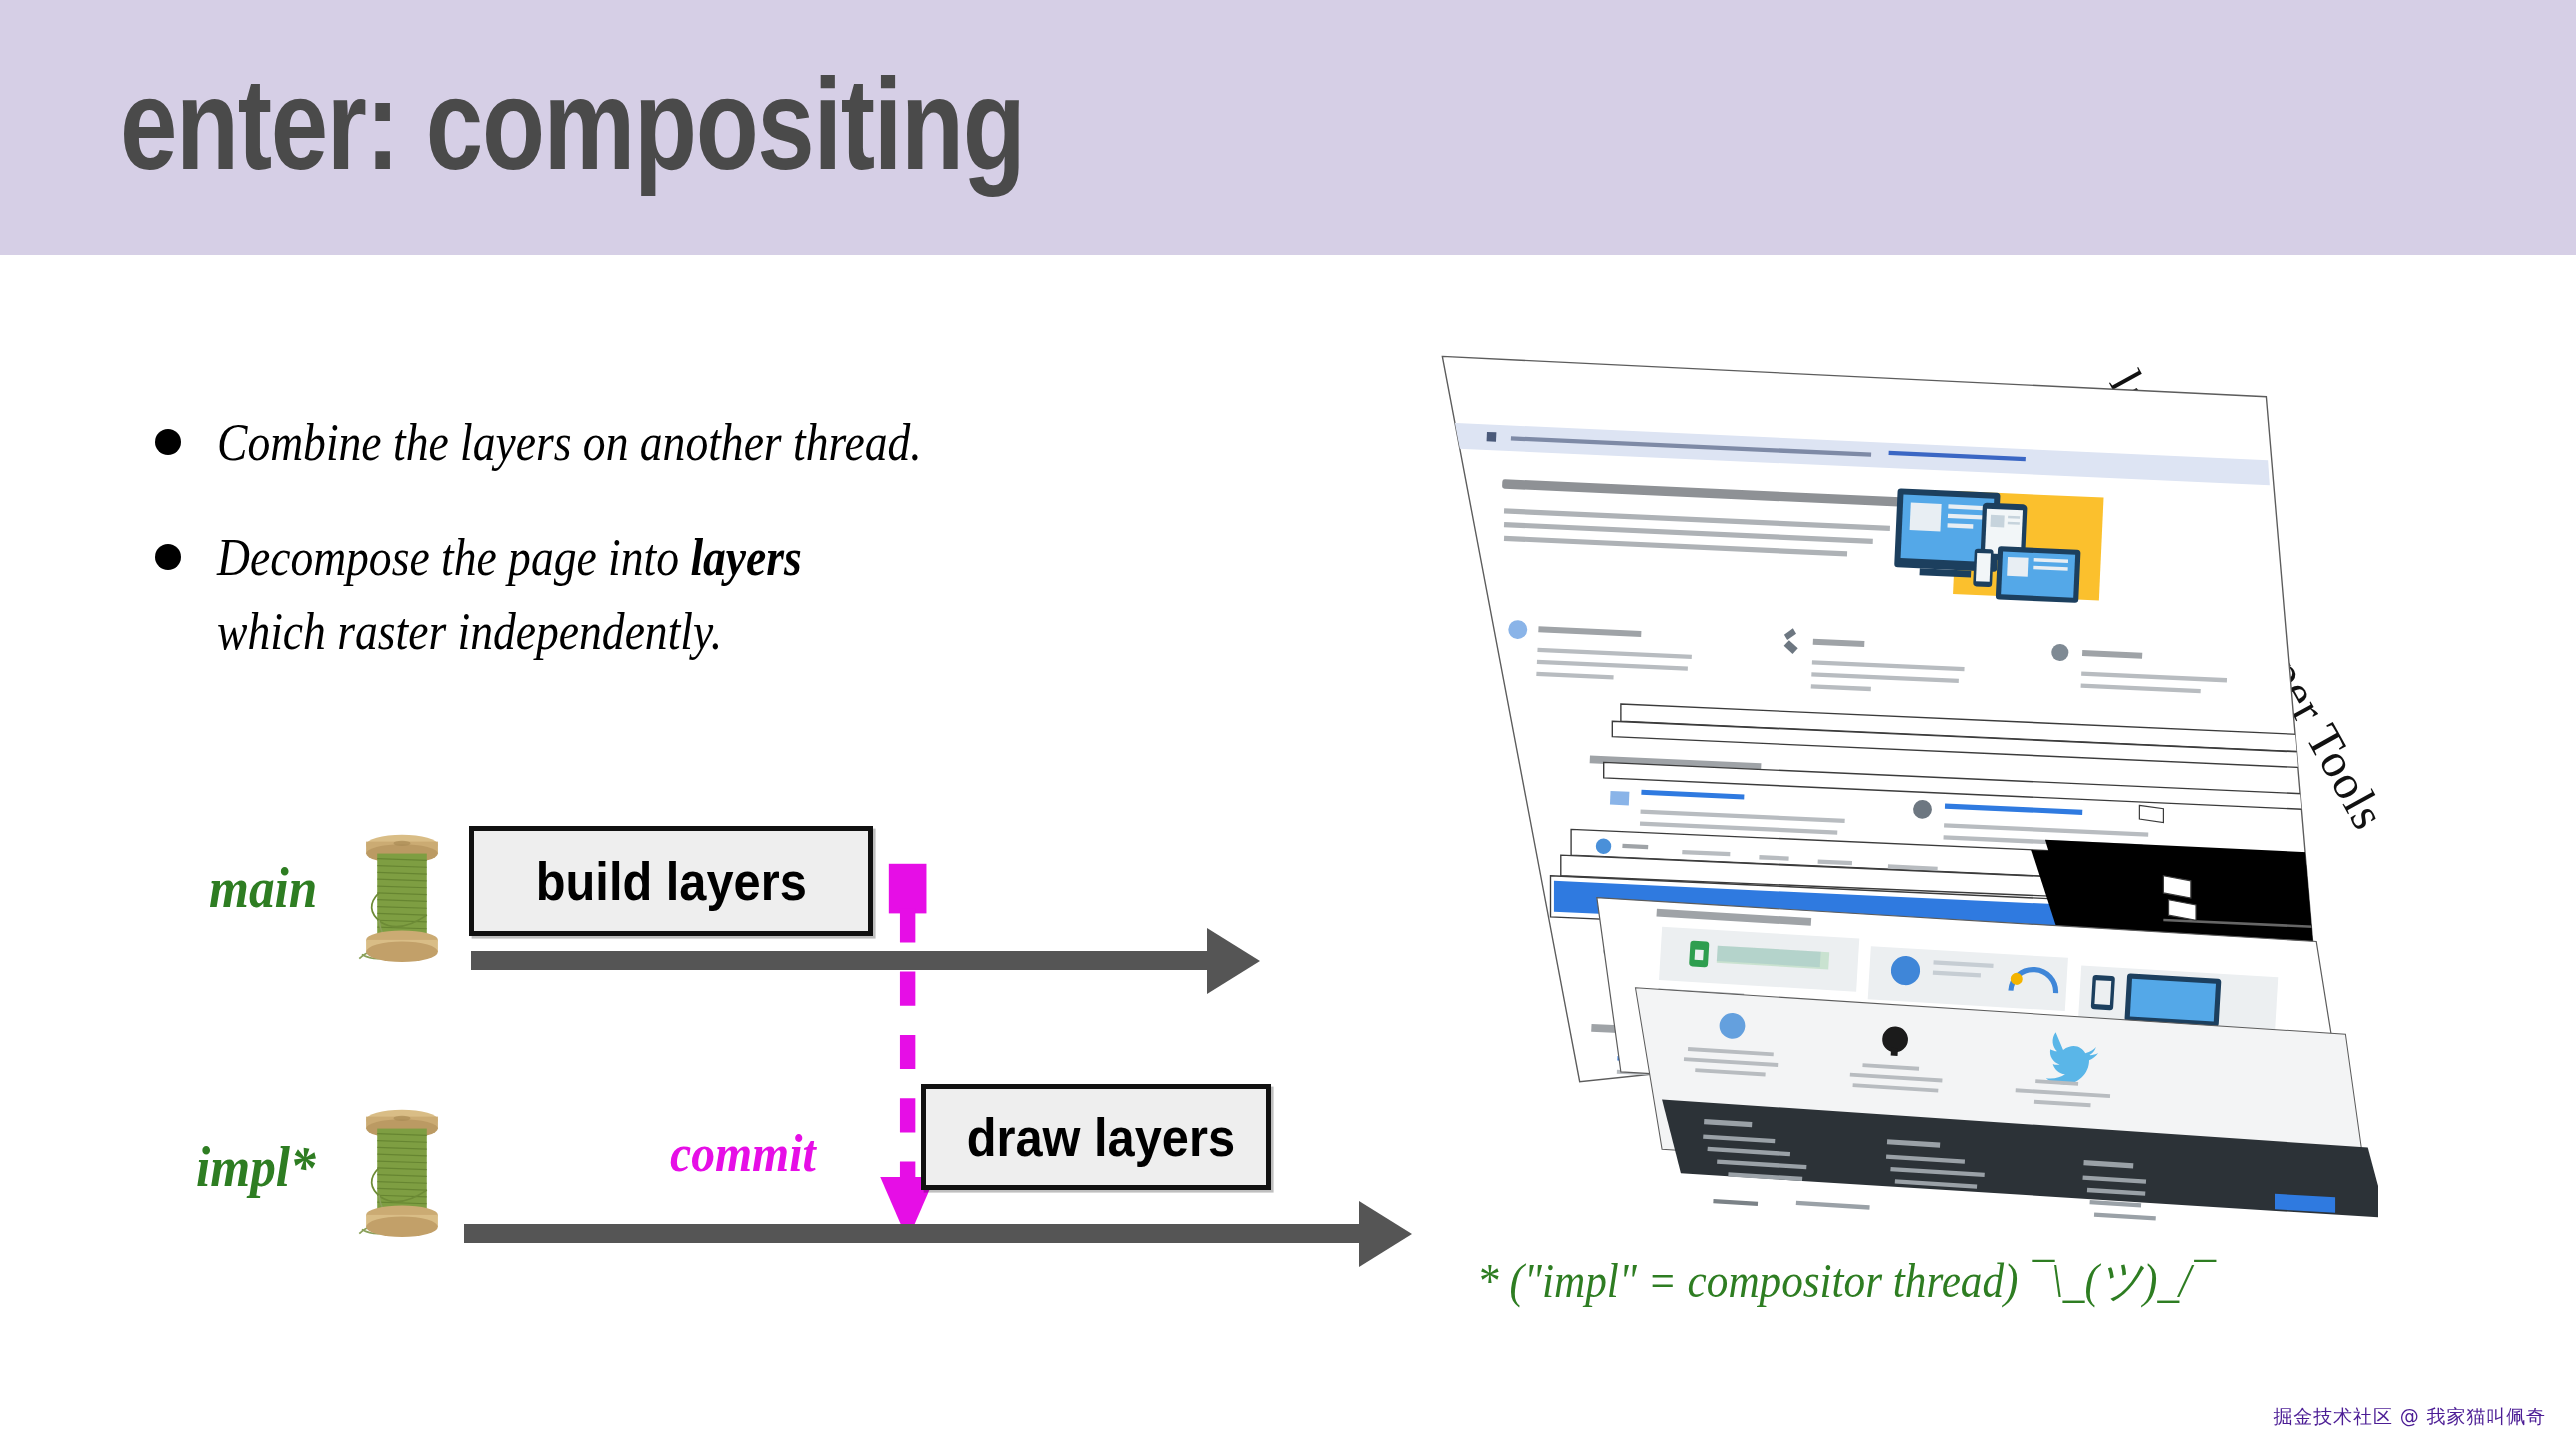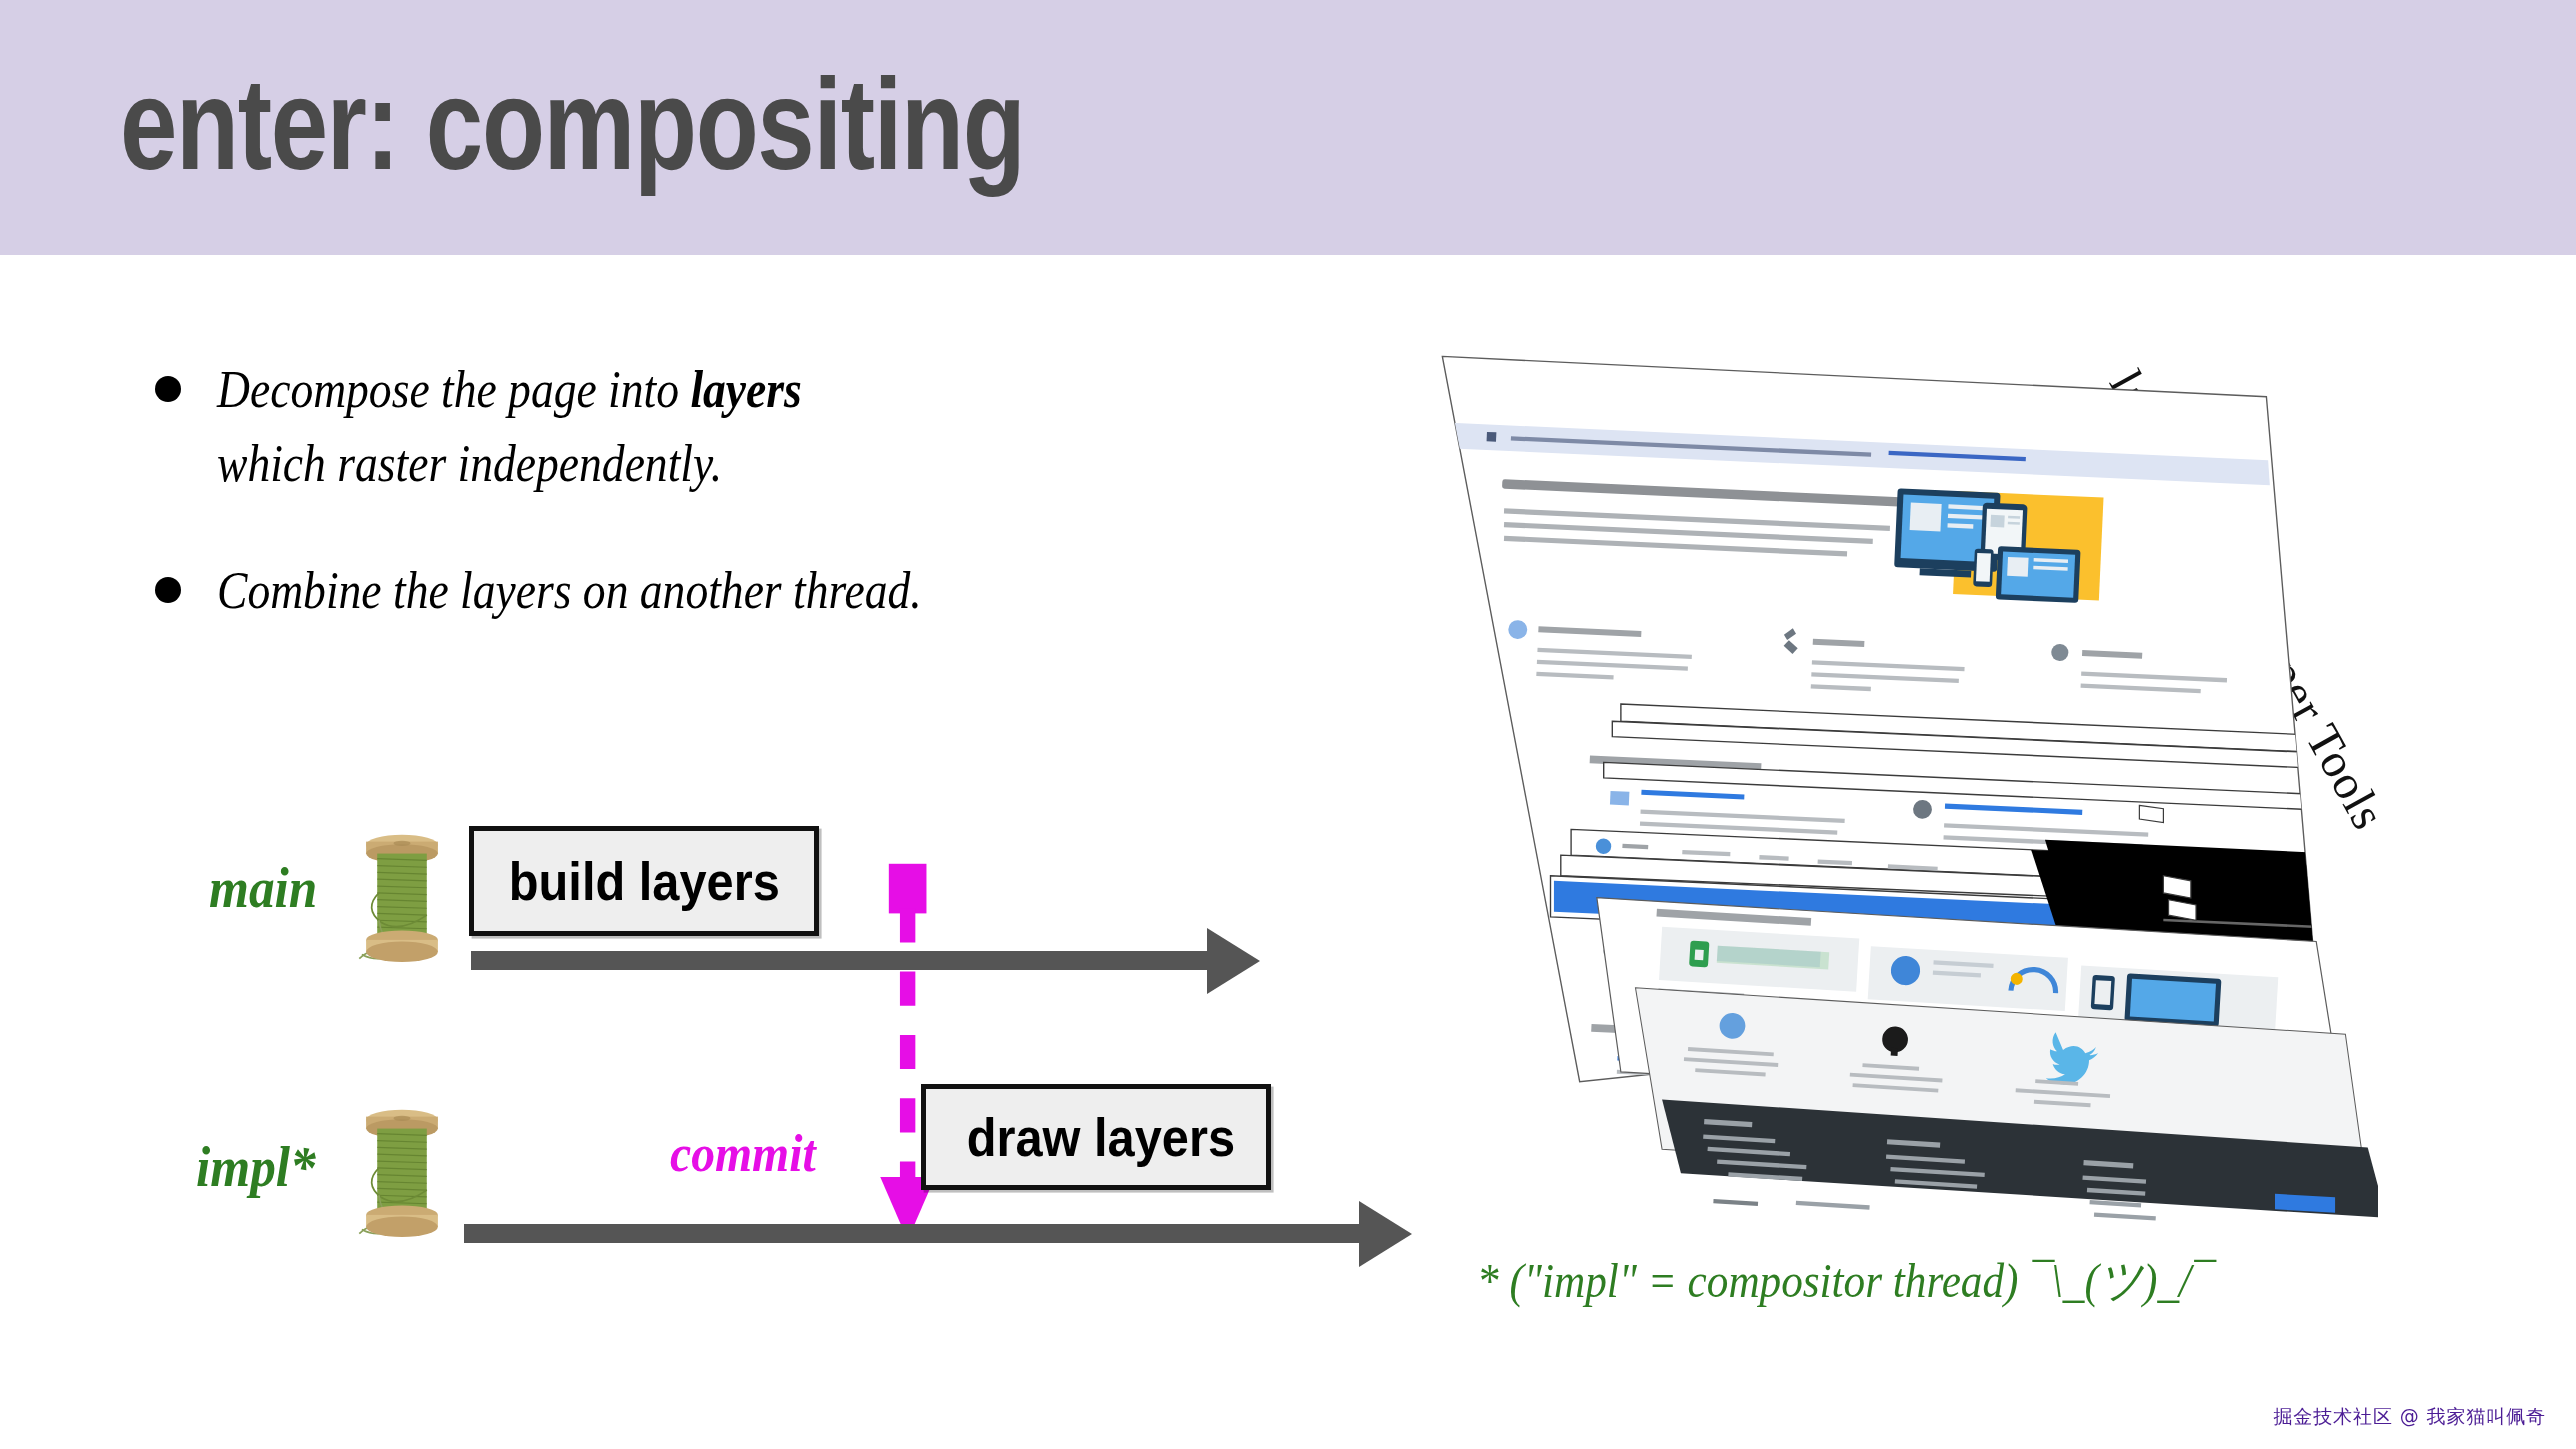--- a/index.html
+++ b/index.html
@@ -135,29 +135,29 @@
 <body>
 
 <div id="slide">
 
   <div id="title-band">
     <div id="slide-title">enter: compositing</div>
   </div>
 
   <div id="bullets">
 
+    <div class="bullet-row" style="margin-top:53px;">
+      <div class="bullet-dot"></div>
+      <div class="bullet-text"><span>Combine the layers on another thread.</span></div>
+    </div>
+
     <div class="bullet-row">
       <div class="bullet-dot"></div>
       <div class="bullet-text"><span>Decompose the page into </span><b>layers</b><span>
 which raster independently.</span></div>
-    </div>
-
-    <div class="bullet-row" style="margin-top:53px;">
-      <div class="bullet-dot"></div>
-      <div class="bullet-text"><span>Combine the layers on another thread.</span></div>
     </div>
 
   </div>
 
   <div id="diagram">
 
     <div class="thread-label" style="left:185px;top:82px;">main</div>
 
     <svg class="spool" style="left:331px;top:53px;" viewBox="0 0 110 175">
       <path d="M5 155 Q20 140 38 148 Q55 155 45 143" fill="none" stroke="#8aa05a" stroke-width="2"></path>
@@ -181,21 +181,21 @@
           <line x1="26" y1="126" x2="84" y2="128"></line>
       </g>
       <path d="M28 78 Q10 96 30 112 Q52 126 84 104" fill="none" stroke="#6d8b36" stroke-width="2"></path>
       <path d="M45 143 Q30 128 28 110" fill="none" stroke="#8aa05a" stroke-width="2"></path>
       <ellipse cx="55" cy="133" rx="42" ry="11" fill="#cbab73"></ellipse>
       <rect x="13" y="133" width="84" height="14" fill="#d9bd86"></rect>
       <ellipse cx="55" cy="147" rx="42" ry="12" fill="#c2a069"></ellipse>
       <ellipse cx="55" cy="20" rx="10" ry="3" fill="#a98b55" opacity=".7"></ellipse>
     </svg>
 
-    <div class="stage-box" style="left:445px;top:53px;width:350px;height:110px;">
+    <div class="stage-box" style="left:445px;top:53px;width:404px;height:110px;">
       <span>build layers</span>
     </div>
 
     <div class="timeline" style="left:447px;top:178px;width:738px;"></div>
     <div class="timeline-head" style="left:1183px;top:155px;"></div>
 
     <svg style="position:absolute;left:846px;top:90px;width:77px;height:378px;" viewBox="0 0 90 440">
       <rect x="22" y="0" width="44" height="58" fill="#e60ee6"></rect>
       <line x1="44" y1="52" x2="44" y2="372" stroke="#e60ee6" stroke-width="18" stroke-dasharray="40 34"></line>
       <polygon points="12,366 76,366 44,440" fill="#e60ee6"></polygon>

